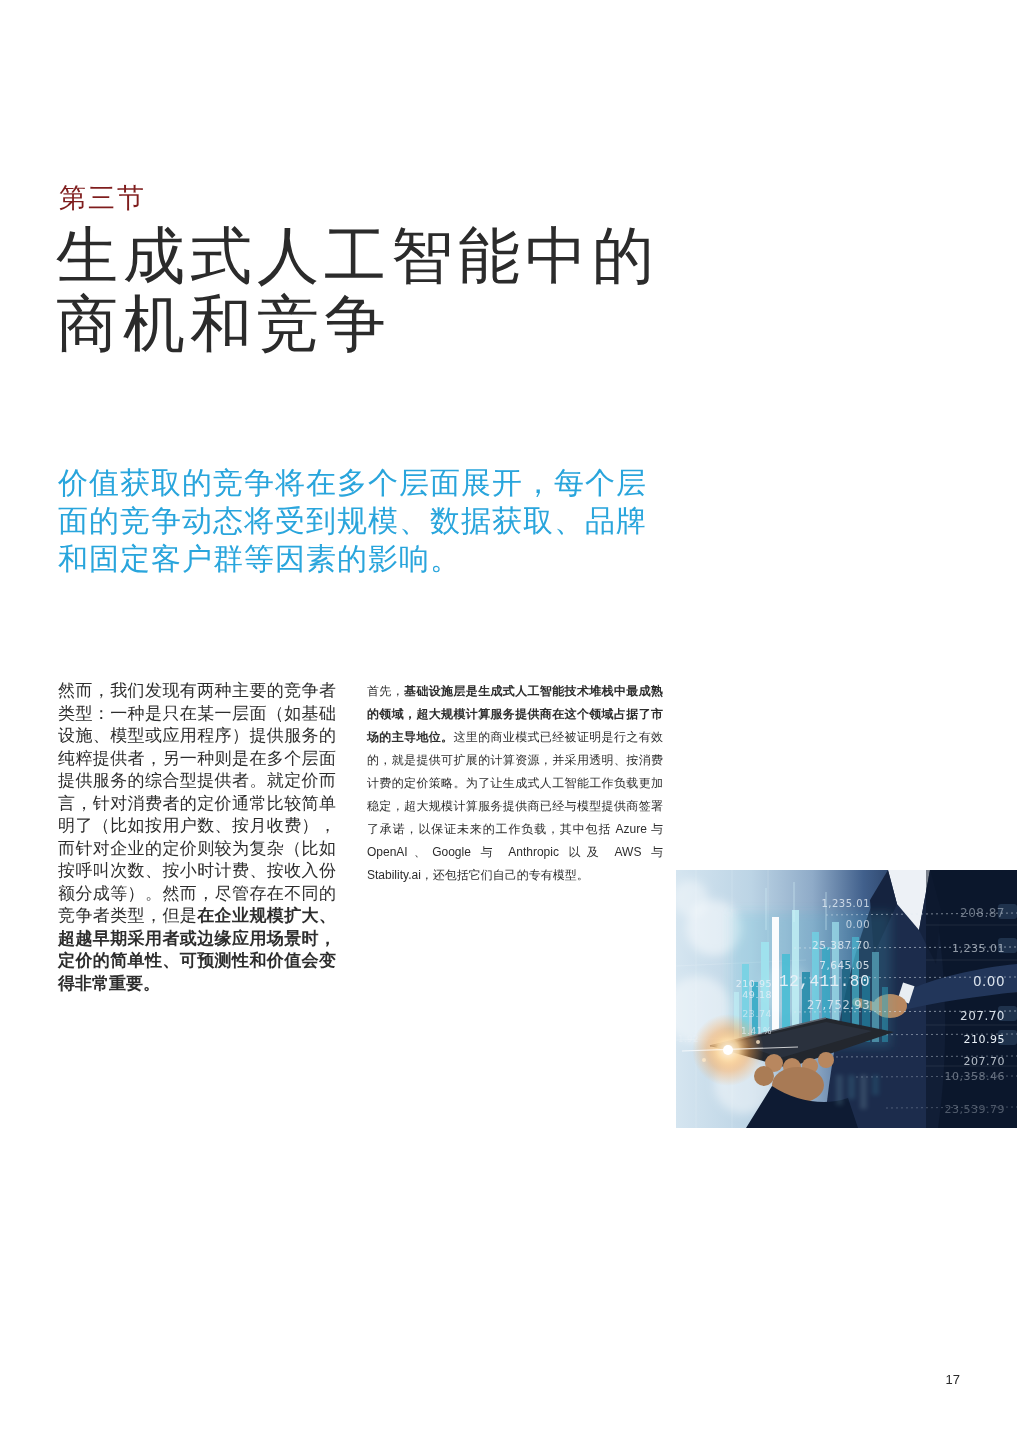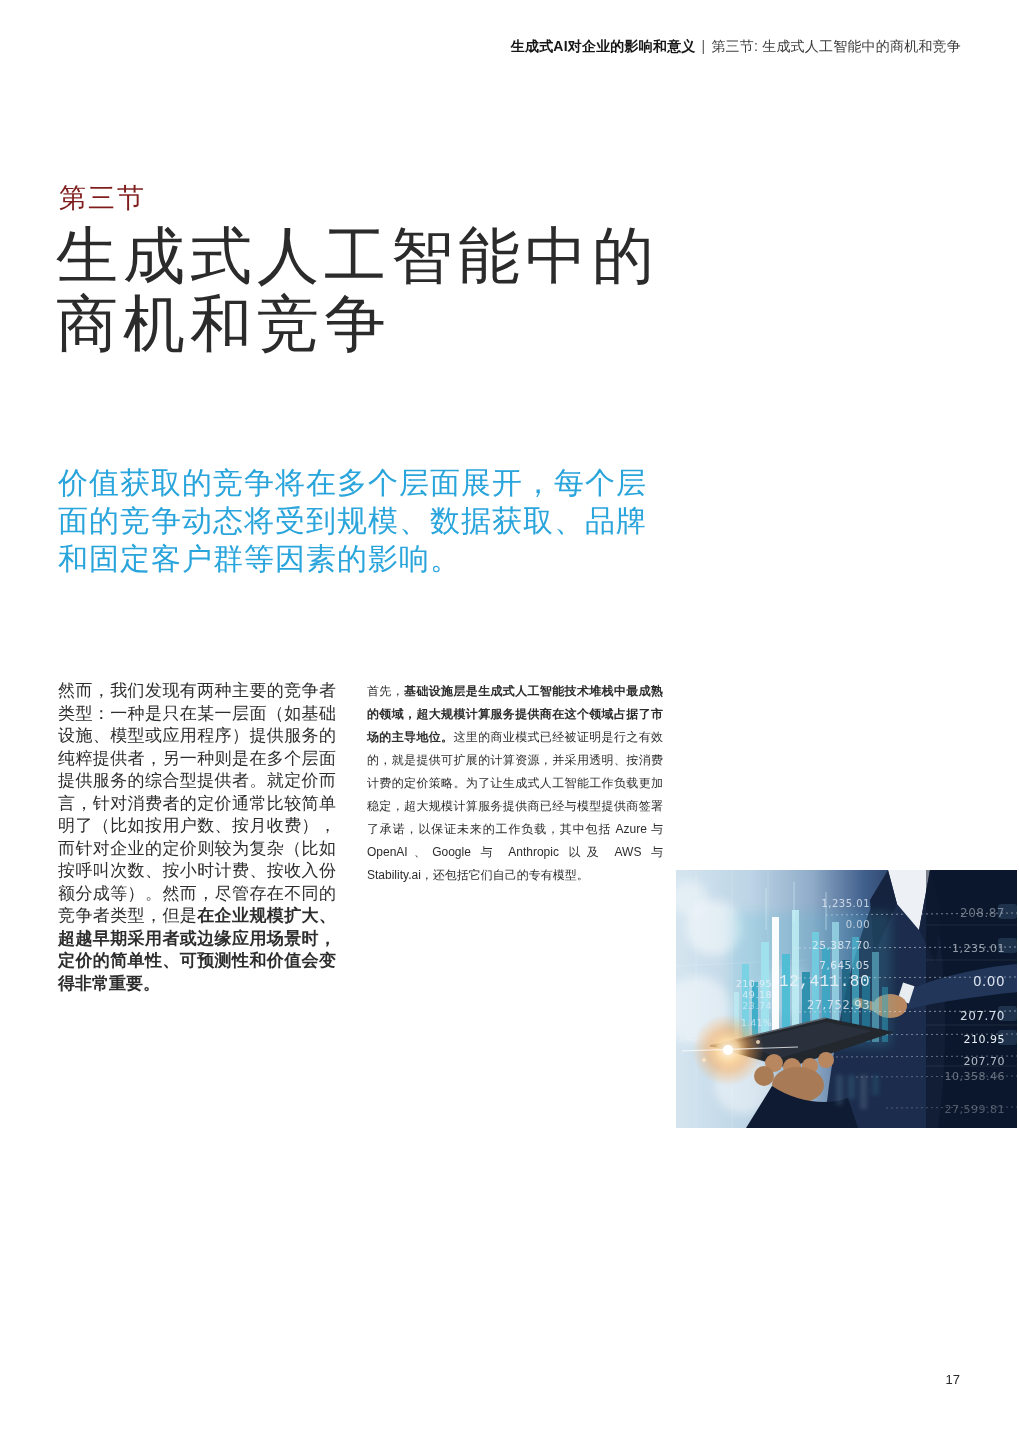--- a/index.html
+++ b/index.html
@@ -53,21 +53,21 @@
   .nums-mid span:nth-child(1){ font-size:10px;   opacity:.78; }
   .nums-mid span:nth-child(2){ font-size:10px;   opacity:.72; margin-top:10px; }
   .nums-mid span:nth-child(3){ font-size:10.5px; opacity:.80; margin-top:9px; }
   .nums-mid span:nth-child(4){ font-size:10.5px; opacity:.85; margin-top:8px; }
   .nums-mid span:nth-child(5){ font-size:16px; opacity:.95; margin-top:2px;font-family:Liberation Mono, monospace; }
   .nums-mid span:nth-child(6){ font-size:11.5px; opacity:.78; margin-top:7px; }
   .nums-hand { left:20px; top:108px; width:76px; }
   .nums-hand span { font-size:9.5px; }
   .nums-hand span:nth-child(1){ opacity:.85; }
   .nums-hand span:nth-child(2){ opacity:.80; }
-  .nums-hand span:nth-child(3){ opacity:.60; }
+  .nums-hand span:nth-child(3){ opacity:.60; margin-top:8px; }
   .nums-hand span:nth-child(4){ opacity:.70; margin-top:7px; font-size:9px; }
   .nums-right { right:12px; top:36px; width:112px; }
   .nums-right span:nth-child(1){ font-size:12px;   opacity:.50; color:#ccd5df; }
   .nums-right span:nth-child(2){ font-size:11px;   opacity:.60; margin-top:22px; }
   .nums-right span:nth-child(3){ font-size:13.5px; opacity:.92; margin-top:18px; }
   .nums-right span:nth-child(4){ font-size:12px;   opacity:.90; margin-top:20px; }
   .nums-right span:nth-child(5){ font-size:11px;   opacity:1;   margin-top:10px; }
   .nums-right span:nth-child(6){ font-size:11px;   opacity:.75; margin-top:9px; }
   .nums-right span:nth-child(7){ font-size:11px;   opacity:.40; margin-top:2px; }
   .nums-right span:nth-child(8){ font-size:11px;   opacity:.30; margin-top:20px; }
@@ -77,23 +77,20 @@
   .page-number {
     position:absolute; top:1372px; right:59px;
     font-size:13px; color:#2b2b2b;
   }
 </style>
 </head>
 <body>
 
 <div class="page">
 
-  <div class="doc-header">
-    <span class="bold-part">生成式AI对企业的影响和意义</span><span class="sep">|</span><span>第三节: 生成式人工智能中的商机和竞争</span>
-  </div>
 
   <div class="section-label">第三节</div>
   <h1 class="doc-title">
     <span>生成式人工智能中的</span>
     <span>商机和竞争</span>
   </h1>
 
   <p class="lede">价值获取的竞争将在多个层面展开，每个层面的竞争动态将受到规模、数据获取、品牌和固定客户群等因素的影响。</p>
 
   <div class="col col-left"><span>然而，我们发现有两种主要的竞争者类型：一种是只在某一层面（如基础设施、模型或应用程序）提供服务的纯粹提供者，另一种则是在多个层面提供服务的综合型提供者。就定价而言，针对消费者的定价通常比较简单明了（比如按用户数、按月收费），而针对企业的定价则较为复杂（比如按呼叫次数、按小时计费、按收入份额分成等）。然而，尽管存在不同的竞争者类型，但是</span><span class="b">在企业规模扩大、超越早期采用者或边缘应用场景时，定价的简单性、可预测性和价值会变得非常重要。</span></div>
@@ -259,21 +256,21 @@
         <span>1.41%</span>
       </div>
     <div class="nums nums-right">
         <span>208.87</span>
         <span>1,235.01</span>
         <span>0.00</span>
         <span>207.70</span>
         <span>210.95</span>
         <span>207.70</span>
         <span>10,358.46</span>
-        <span>27,599.81</span>
+        <span>23,539.79</span>
       </div>
     <div class="nums nums-left">
         <span>1.92</span>
       </div>
   </figure>
 
   <div class="page-number">17</div>
 
 </div>
 

